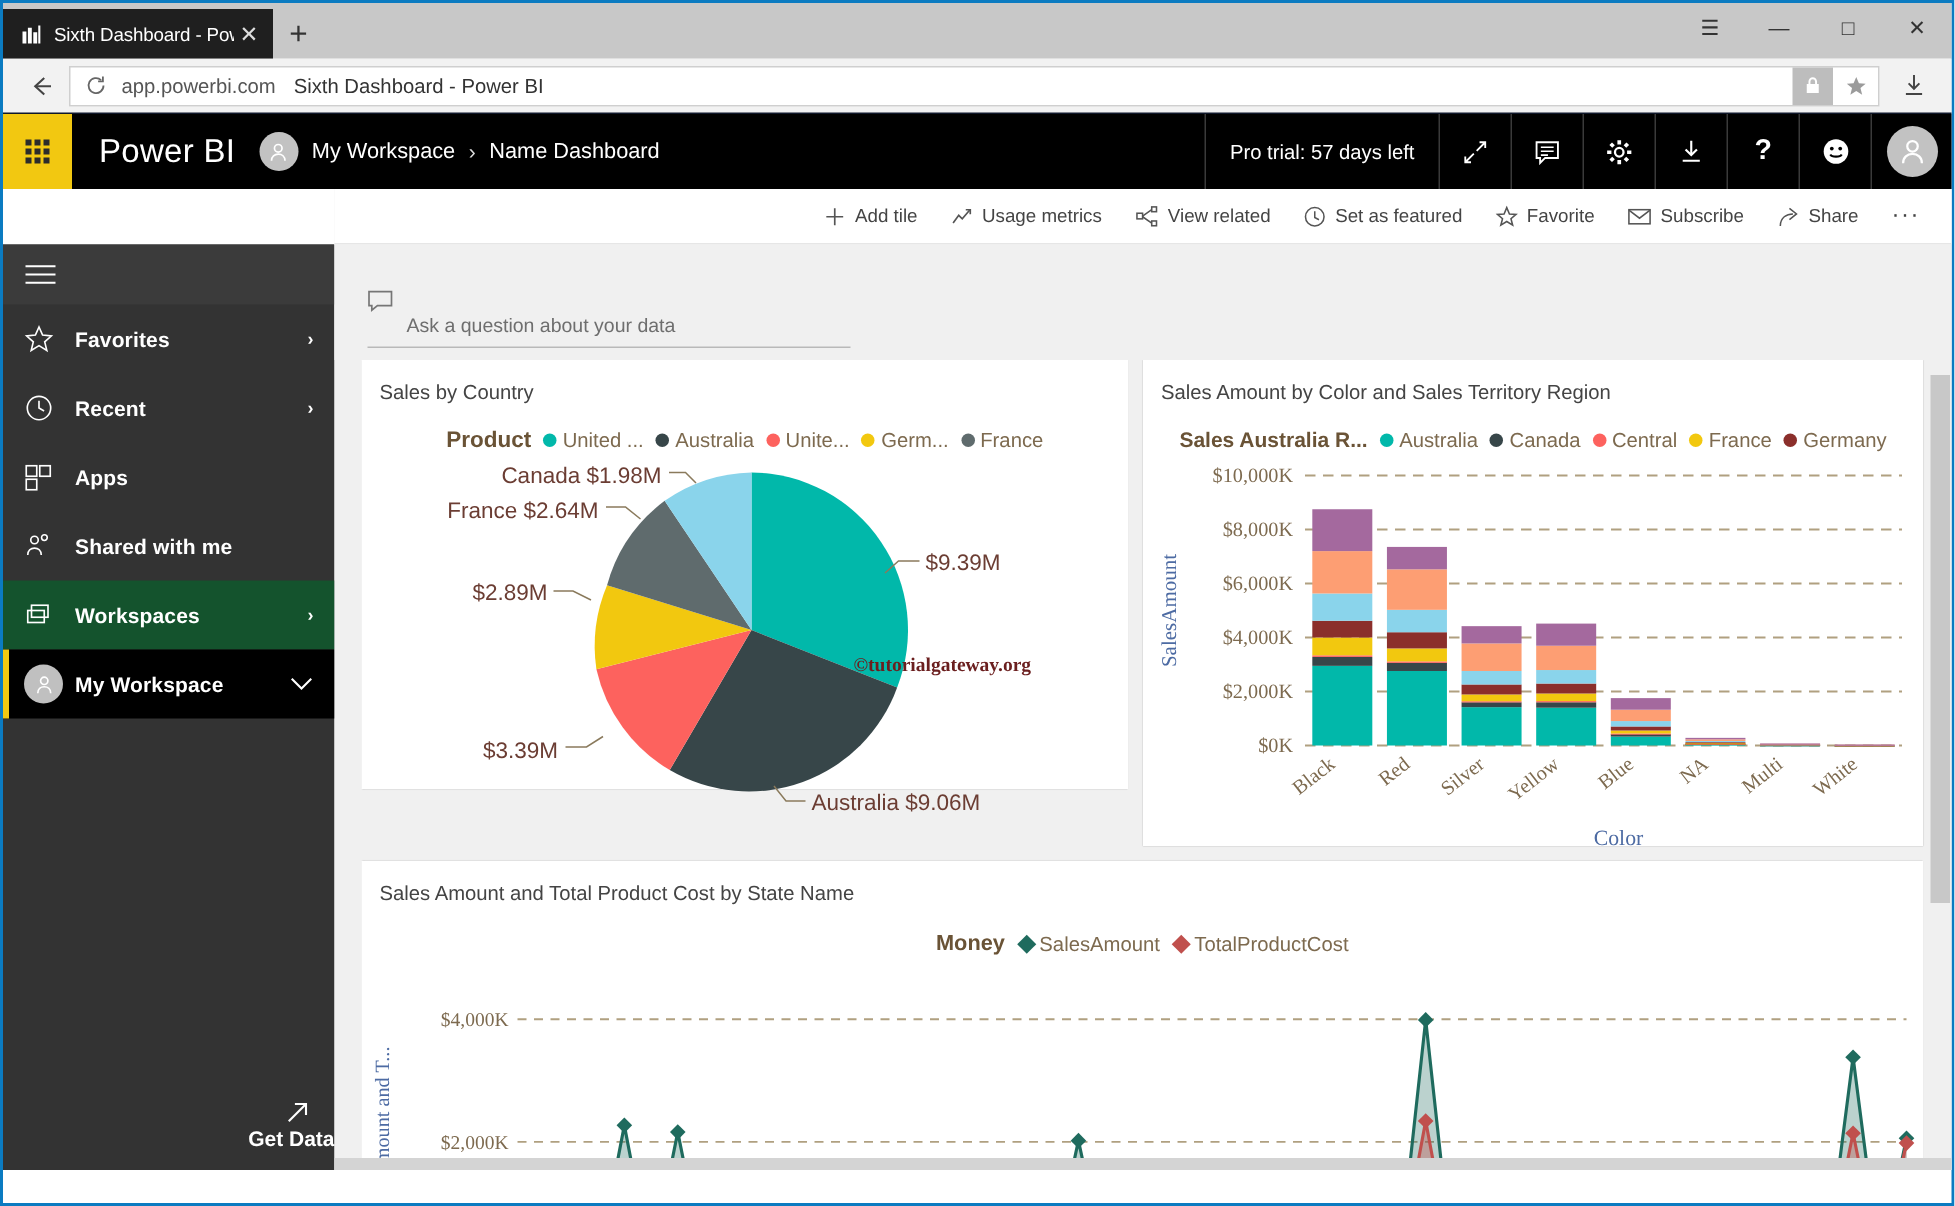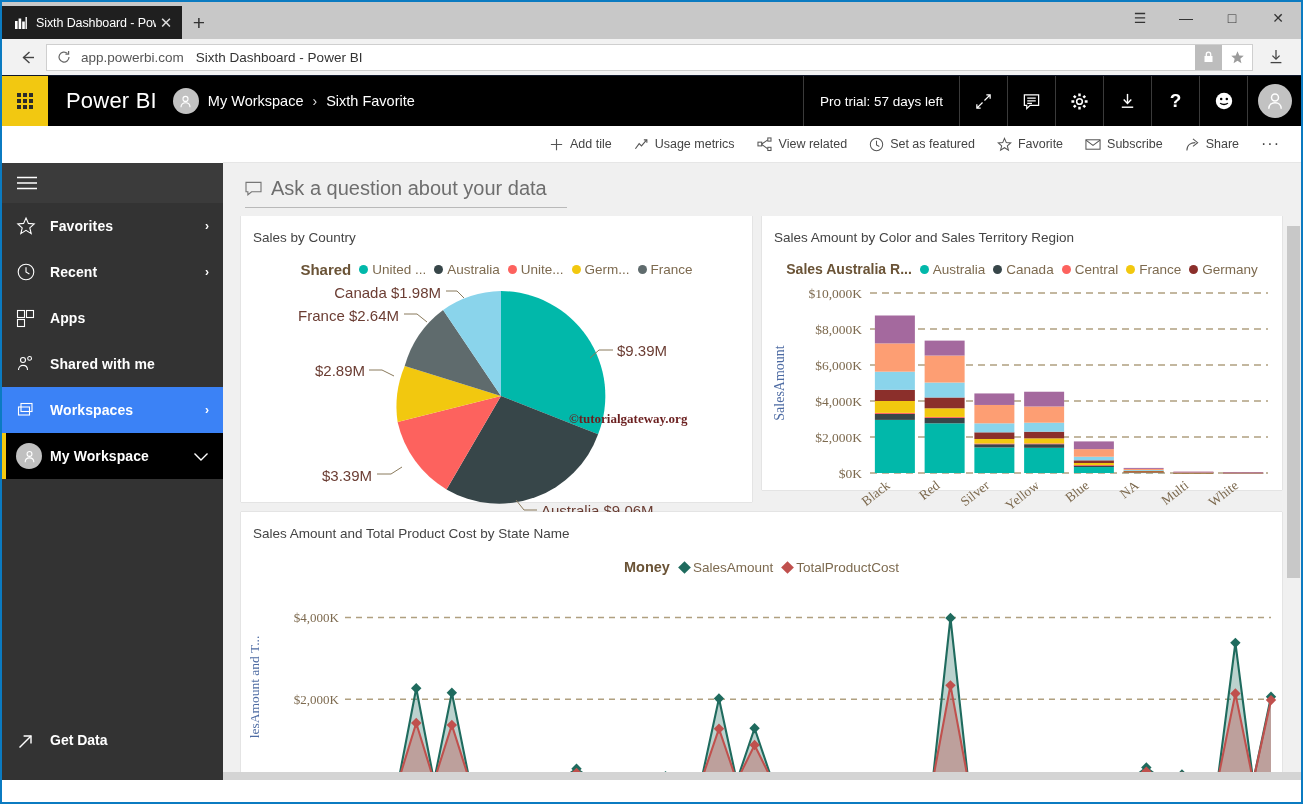--- a/index.html
+++ b/index.html
@@ -63,40 +63,40 @@
   .body-row { display: flex; height: 654px; }
   .sidebar { width: 221px; background: #333333; color: #fff; display: flex; flex-direction: column;
              flex: 0 0 221px; position: relative; margin-top: 37px; }
   .hamburger-row { height: 40px; display: flex; align-items: center; padding-left: 14px; cursor: pointer;
                    background: #3b3b3b; }
   .nav-item { height: 46px; display: flex; align-items: center; padding: 0 14px 0 14px; font-size: 14px;
               font-weight: bold; cursor: pointer; position: relative; }
   .nav-item .ni-ico { width: 34px; display: flex; align-items: center; color: #fff; }
   .nav-item .ni-label { flex: 1; letter-spacing: 0.1px; }
   .nav-item .ni-chev { color: #fff; font-size: 12px; }
-  .nav-item.lighter { background: #3b82f6; }
+  .nav-item.lighter { background: #14532d; }
   .nav-item.active { background: #000; }
   .nav-item.active::before { content:""; position:absolute; left:0; top:0; bottom:0; width:4px; background:#f2c811; }
   .nav-avatar { width: 26px; height: 26px; border-radius: 50%; background: #c0c0c0;
                 display: flex; align-items: center; justify-content: center; margin-right: 8px; }
   .sidebar-fill { flex: 1; }
-  .getdata { height: 48px; display: flex; align-items: flex-start; padding-left: 14px; font-size: 14px;
-             font-weight: bold; cursor: pointer; }
+  .getdata { height: 48px; display: flex; align-items: flex-end; padding-left: 14px; font-size: 14px;
+             font-weight: bold; cursor: pointer; flex-direction: column; }
   .getdata .ni-ico { width: 34px; display: flex; align-items: center; }
 
   .content { flex: 1; background: #f0f0f0; display: flex; flex-direction: column; position: relative; }
   .toolbar { height: 37px; background: #fff; display: flex; align-items: center; justify-content: flex-end;
              padding-right: 10px; border-bottom: 1px solid #e6e6e6; }
   .tb-btn { display: flex; align-items: center; gap: 6px; font-size: 12.5px; color: #444;
             padding: 0 11px; height: 37px; cursor: pointer; white-space: nowrap; }
   .tb-btn svg { display: block; }
   .askbar-wrap { background: #f0f0f0; padding: 14px 0 8px 4px; }
   .askbar { width: 322px; margin-left: 0px; display: flex; align-items: center; gap: 9px;
             border-bottom: 1px solid #b9b9b9; padding-bottom: 7px; cursor: text; }
-  .askbar-text { color: #6e6e6e; font-size: 20px; }
+  .askbar-text { color: #6e6e6e; font-size: 13px; margin-top: 32px; }
   .canvas { flex: 1; overflow: hidden; position: relative; padding-left: 0px; }
   .tiles { display: flex; flex-wrap: wrap; gap: 10px; padding-right: 10px; }
   .tile { background: #fff; box-shadow: 0 0 1px rgba(0,0,0,.28); position: relative; }
   .tile-title { font-size: 13.5px; color: #444; padding: 14px 0 0 12px; }
   .legend { display: flex; align-items: center; gap: 10px; font-size: 13.5px; color: #7d6a4f;
             padding: 14px 0 0 0; justify-content: center; flex-wrap: nowrap; }
   .legend-title { font-weight: bold; color: #6a5336; }
   .lg { display: flex; align-items: center; gap: 4px; white-space: nowrap; }
   .dot { width: 9px; height: 9px; border-radius: 50%; display: inline-block; }
   .lgdia { width: 9px; height: 9px; display:inline-block; transform: rotate(45deg); }
@@ -189,21 +189,21 @@
     <div class="pbi-brand">Power BI</div>
     <div class="bc">
       <span class="bc-avatar">
         <svg width="15" height="15" viewBox="0 0 16 16">
             <circle cx="8" cy="5.2" r="2.7" fill="none" stroke="#fff" stroke-width="1.2"></circle>
             <path d="M3.2 14c0-3 2.2-4.7 4.8-4.7S12.8 11 12.8 14" fill="none" stroke="#fff" stroke-width="1.2"></path>
           </svg>
       </span>
       <span class="bc-link">My Workspace</span>
       <span class="bc-sep">›</span>
-      <span class="bc-link">Sixth Favorite</span>
+      <span class="bc-link">Name Dashboard</span>
     </div>
     <div class="hdr-spacer"></div>
     <div class="trial">Pro trial: 57 days left</div>
     <div class="hdr-btn">
       <svg width="19" height="19" viewBox="0 0 20 20">
           <path d="M11 9 L17 3 M13 3h4v4" stroke="#fff" stroke-width="1.3" fill="none"></path>
           <path d="M9 11 L3 17 M7 17H3v-4" stroke="#fff" stroke-width="1.3" fill="none"></path>
         </svg>
     </div>
     <div class="hdr-btn">
@@ -408,21 +408,21 @@
           <span class="askbar-text">Ask a question about your data</span>
         </div>
       </div>
 
       <div class="canvas">
         <div class="tiles" style="padding-left:18px;">
 
           <div class="tile" style="width:511px;height:286px;">
             <div class="tile-title">Sales by Country</div>
             <div class="legend" style="padding-top:16px;gap:8px;">
-              <span class="legend-title" style="font-size:15px;">Shared</span>
+              <span class="legend-title" style="font-size:15px;">Product</span>
               <span class="lg">
                   <i class="dot" style="background:#01B8AA"></i>
                   <span>United ...</span>
                 </span>
               <span class="lg">
                   <i class="dot" style="background:#374649"></i>
                   <span>Australia</span>
                 </span>
               <span class="lg">
                   <i class="dot" style="background:#FD625E"></i>
@@ -461,21 +461,21 @@
               <text class="pielabel" x="200" y="20" text-anchor="end">Canada $1.98M</text>
               <text class="pielabel" x="158" y="43" text-anchor="end">France $2.64M</text>
               <text class="pielabel" x="124" y="98" text-anchor="end">$2.89M</text>
               <text class="pielabel" x="131" y="203" text-anchor="end">$3.39M</text>
               <text class="pielabel" x="300" y="238" text-anchor="start">Australia $9.06M</text>
               <text class="pielabel" x="376" y="78" text-anchor="start">$9.39M</text>
               <text class="watermark" x="328" y="145" text-anchor="start">©tutorialgateway.org</text>
             </svg>
           </div>
 
-          <div class="tile" style="width:520px;height:274px;">
+          <div class="tile" style="width:520px;height:324px;">
             <div class="tile-title">Sales Amount by Color and Sales Territory Region</div>
             <div class="legend" style="padding-top:16px;gap:8px;">
               <span class="legend-title" style="font-size:14px;">Sales Australia R...</span>
               <span class="lg">
                   <i class="dot" style="background:#01B8AA"></i>
                   <span>Australia</span>
                 </span>
               <span class="lg">
                   <i class="dot" style="background:#374649"></i>
                   <span>Canada</span>

